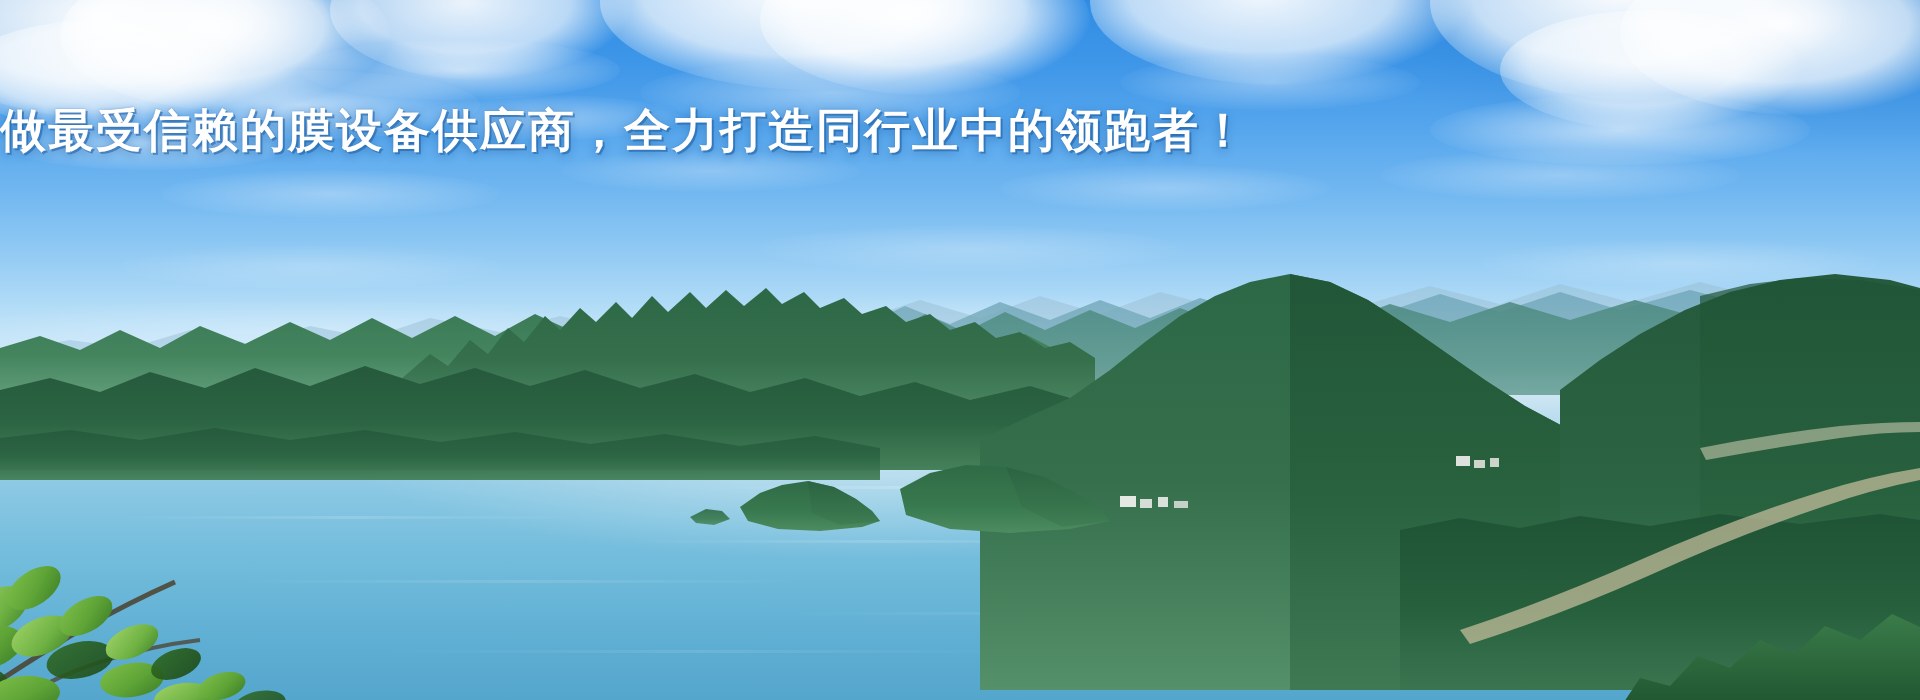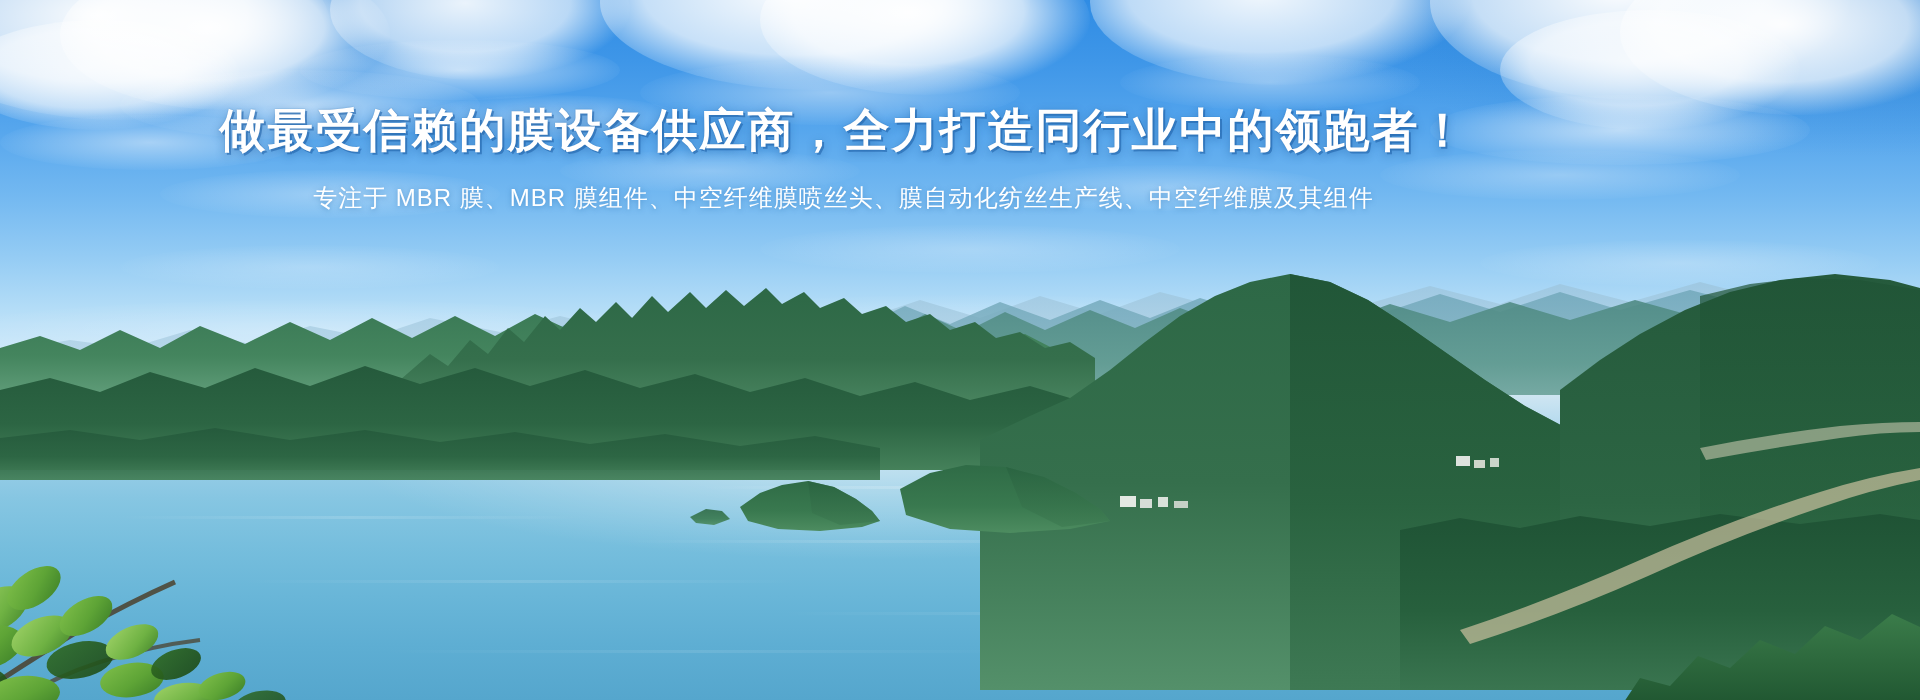--- a/index.html
+++ b/index.html
@@ -93,21 +93,21 @@
     background: radial-gradient(ellipse 760px 150px at 880px 60px, rgba(255,255,255,.45), rgba(255,255,255,0) 70%);
     pointer-events: none;
   }
 
   
   .text-wrap {
     position: absolute;
     left: 0;
     top: 0;
     width: 1687px;
-    text-align: center;
+    text-align: left;
     z-index: 40;
   }
   .headline {
     margin: 0;
     padding-top: 104px;
     font-size: 46px;
     line-height: 52px;
     font-weight: bold;
     color: #ffffff;
     letter-spacing: 2px;
@@ -434,16 +434,15 @@
         <stop offset="0%" stop-color="#3d7f4c"></stop>
         <stop offset="100%" stop-color="#1f5530"></stop>
       </linearGradient>
     </defs>
     <path fill="url(#grr)" d="M0,180 L20,150 L50,158 L78,128 L110,140 L140,112 L175,126
       L205,98 L240,112 L272,86 L302,100 L320,78 L320,180 Z"></path>
   </svg>
 
   <div class="text-wrap">
     <h1 class="headline">做最受信赖的膜设备供应商，全力打造同行业中的领跑者！</h1>
-    <p class="subline">专注于 MBR 膜、MBR 膜组件、中空纤维膜喷丝头、膜自动化纺丝生产线、中空纤维膜及其组件</p>
   </div>
 
 </div>
 
 </body></html>

